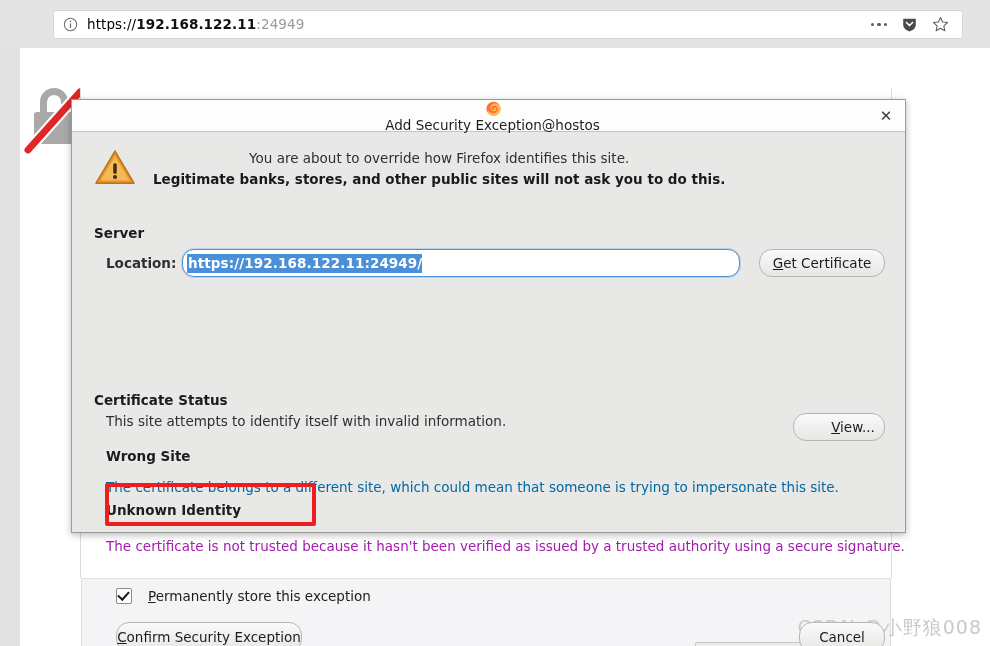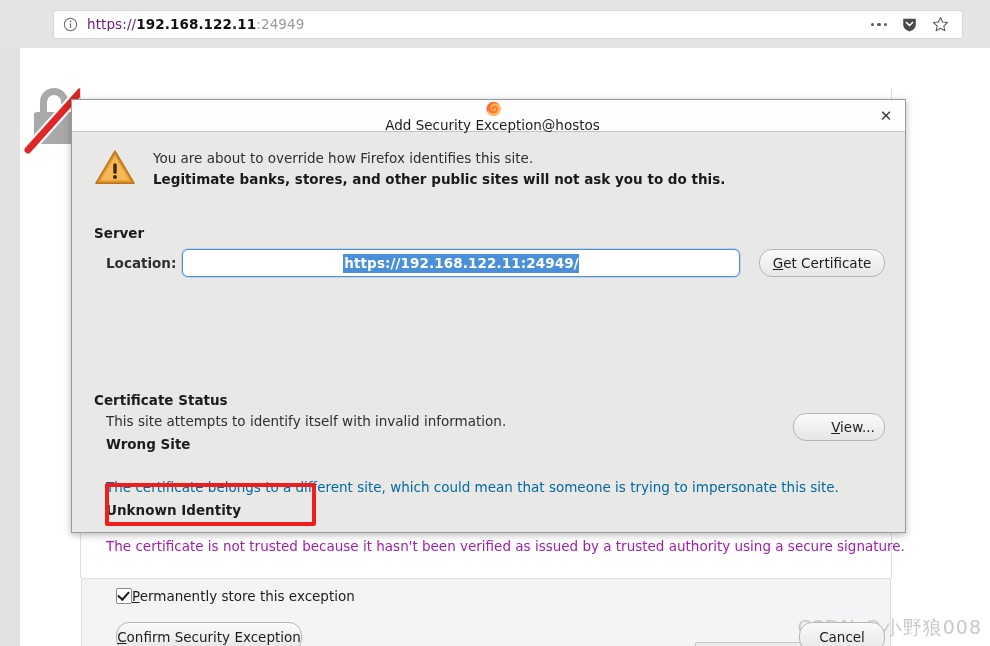--- a/index.html
+++ b/index.html
@@ -48,21 +48,21 @@
   #identity-icon svg { display: block; }
   #url-text {
     margin-left: 9px;
     font-size: 13.5px;
     line-height: 1;
     white-space: nowrap;
     letter-spacing: 0.1px;
     flex: 1 1 auto;
     overflow: hidden;
   }
-  .url-scheme { color: #701a75; }
+  .url-scheme { color: #000000; }
   .url-host   { color: #111111; font-weight: bold; }
   .url-port   { color: #9a9a9a; }
 
   #urlbar-actions {
     display: flex;
     align-items: center;
     gap: 14px;
     margin-right: 13px;
     flex: 0 0 auto;
   }
@@ -227,20 +227,21 @@
     padding: 14px 18px 4px 22px;
   }
   #warn-icon {
     width: 42px; height: 38px;
     flex: 0 0 auto;
     margin-top: 2px;
   }
   #intro-text {
     margin-left: 17px;
     padding-top: 2px;
+    text-align: center;
   }
   #intro-line1 {
     font-size: 13.5px;
     color: #2f2f2f;
     line-height: 1.55;
   }
   #intro-line2 {
     font-size: 13.5px;
     font-weight: bold;
     color: #1a1a1a;
@@ -269,27 +270,26 @@
     color: #2f2f2f;
     width: 76px;
     flex: 0 0 auto;
   }
   #location-input {
     width: 558px;
     height: 28px;
     background: #ffffff;
     border: 1px solid #4a90d9;
     box-shadow: 0 0 0 1px rgba(74,144,217,0.25);
-    border-radius: 6px;
+    border-radius: 12px;
     box-sizing: border-box;
     display: flex;
     align-items: center;
     padding: 0 4px;
     flex: 0 0 auto;
-    justify-content: center;
   }
   #location-value {
     background: #4a90d9;
     color: #ffffff;
     font-size: 13.5px;
     padding: 1px 0 2px 1px;
     white-space: nowrap;
     letter-spacing: 0.1px;
   }
   .gtk-button {
@@ -327,21 +327,21 @@
     right: 20px;
     top: 281px;
     width: 92px;
     height: 28px;
     line-height: 26px;
     padding-left: 28px;
   }
 
   #wrong-site-head {
     position: absolute;
-    left: 34px; top: 304px;
+    left: 34px; top: 316px;
   }
   #wrong-site-body {
     position: absolute;
     left: 34px; top: 347px;
     font-size: 13.5px;
     color: #0369a1;
   }
   #unknown-identity-head {
     position: absolute;
     left: 34px; top: 370px;
@@ -371,21 +371,21 @@
   #permanent-check::after {
     content: "";
     position: absolute;
     left: 3px; top: 0px;
     width: 5px; height: 9px;
     border: solid #1a1a1a;
     border-width: 0 2px 2px 0;
     transform: rotate(42deg);
   }
   #permanent-label {
-    margin-left: 0;
+    margin-left: 16px;
     font-size: 13.5px;
     color: #1c1c1c;
   }
 
   #confirm-btn {
     position: absolute;
     left: 44px;
     top: 490px;
     width: 186px;
     height: 30px;

